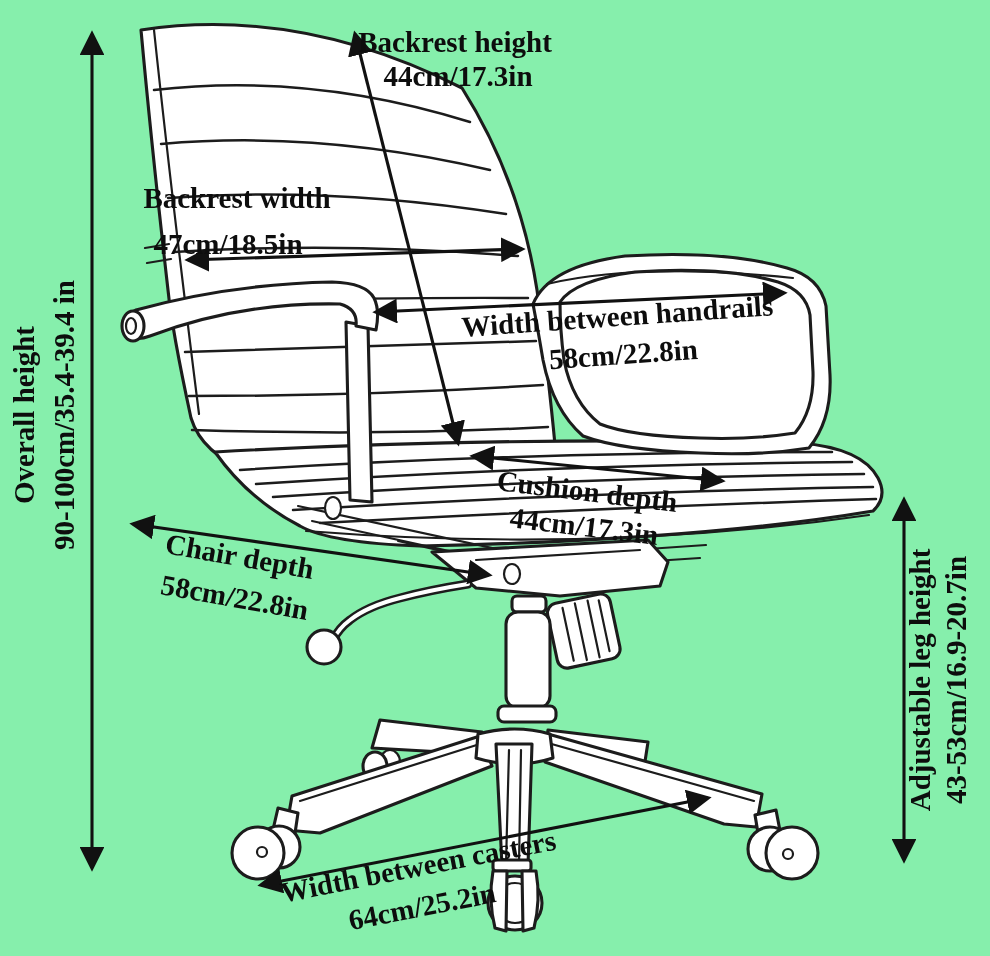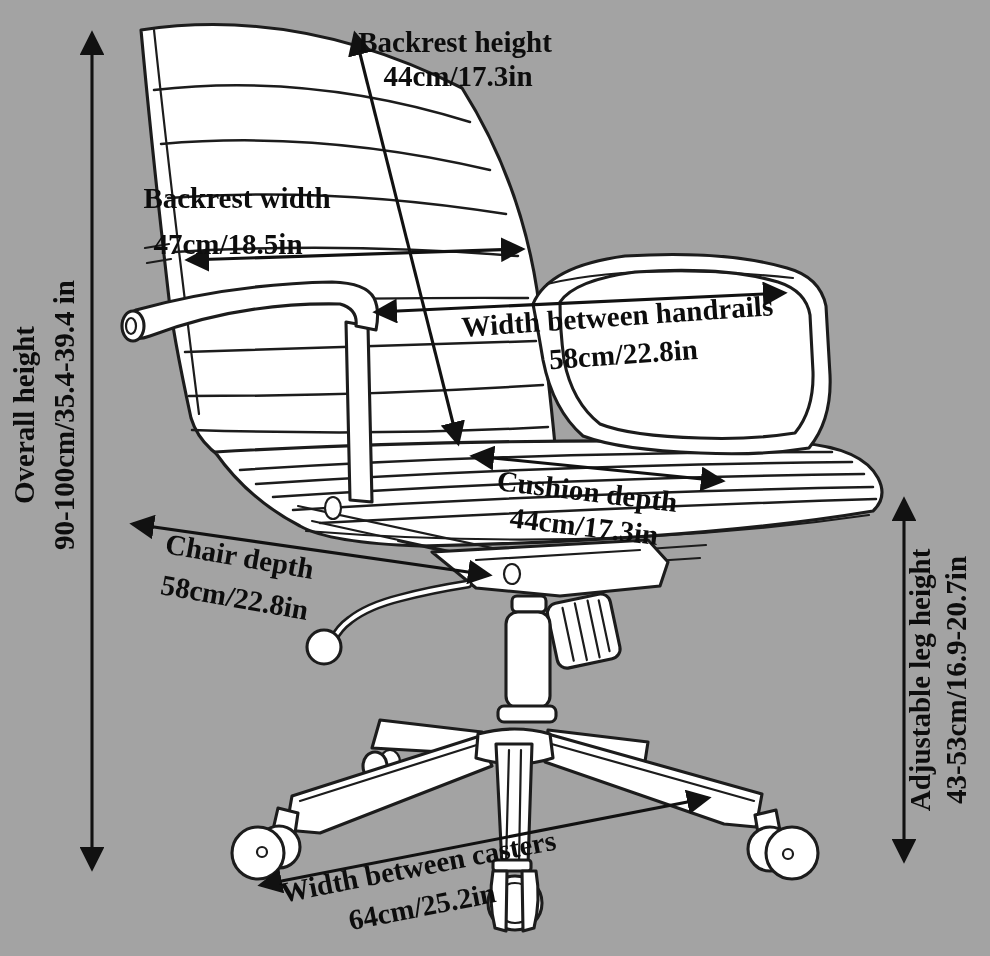--- a/index.html
+++ b/index.html
@@ -1,16 +1,16 @@
 <!DOCTYPE html>
 <html><head>
 <meta charset="utf-8">
 <style>
   html,body{margin:0;padding:0;background:#ffffff;}
-  .stage{position:relative;width:990px;height:956px;background:#a3a3a3;overflow:hidden;
+  .stage{position:relative;width:990px;height:956px;background:#86efac;overflow:hidden;
          font-family:"Liberation Serif", serif;}
   svg text{font-family:"Liberation Serif", serif;font-weight:bold;fill:#0d0d0d;}
   .lbl{font-size:29px;}
   .chair{stroke:#1c1c1c;fill:none;stroke-width:3.1;stroke-linecap:round;stroke-linejoin:round;}
   .rib{stroke:#1c1c1c;fill:none;stroke-width:2.5;stroke-linecap:round;}
   .thin{stroke:#1c1c1c;fill:none;stroke-width:2.2;stroke-linecap:round;}
   .wfill{fill:#ffffff;}
   .arrow{stroke:#111111;stroke-width:3.1;fill:none;}
 </style>
 </head>

